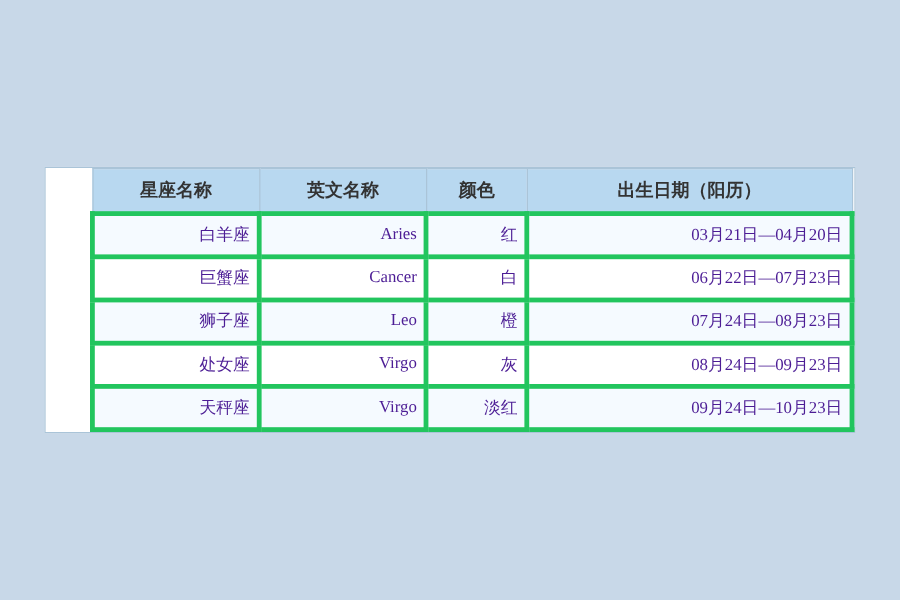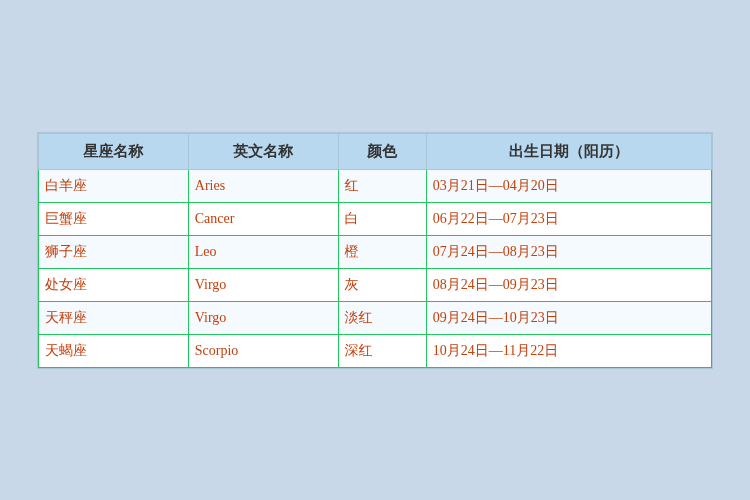--- a/index.html
+++ b/index.html
@@ -9,40 +9,41 @@
       background: #c8d8e8;
       display: flex;
       align-items: center;
       justify-content: center;
       font-family: "SimSun", "宋体", serif;
     }
     .table-container {
       background: #fff;
       border: 1px solid #aac4d8;
       width: 676px;
+      padding-left: 37px;
     }
     table {
       width: 100%;
       border-collapse: collapse;
     }
     thead tr th {
       background: #b8d8f0;
       border: 1px solid #aac4d8;
       padding: 8px 6px;
       text-align: center;
       font-size: 15px;
       font-weight: bold;
       color: #333;
     }
     tbody tr td {
-      border: 1px solid #22c55e;
+      border: 4px solid #22c55e;
       padding: 7px 6px;
-      text-align: left;
+      text-align: right;
       font-size: 14px;
-      color: #c2410c;
+      color: #4c1d95;
       background: #fff;
     }
     tbody tr:nth-child(odd) td {
       background: #f5faff;
     }
     tbody tr:nth-child(even) td {
       background: #fff;
     }
   </style>
 </head>
@@ -82,21 +83,15 @@
           <td>Virgo</td>
           <td>灰</td>
           <td>08月24日—09月23日</td>
         </tr>
         <tr>
           <td>天秤座</td>
           <td>Virgo</td>
           <td>淡红</td>
           <td>09月24日—10月23日</td>
         </tr>
-        <tr>
-          <td>天蝎座</td>
-          <td>Scorpio</td>
-          <td>深红</td>
-          <td>10月24日—11月22日</td>
-        </tr>
       </tbody>
   </table>
 </div>
 
 </body></html>

